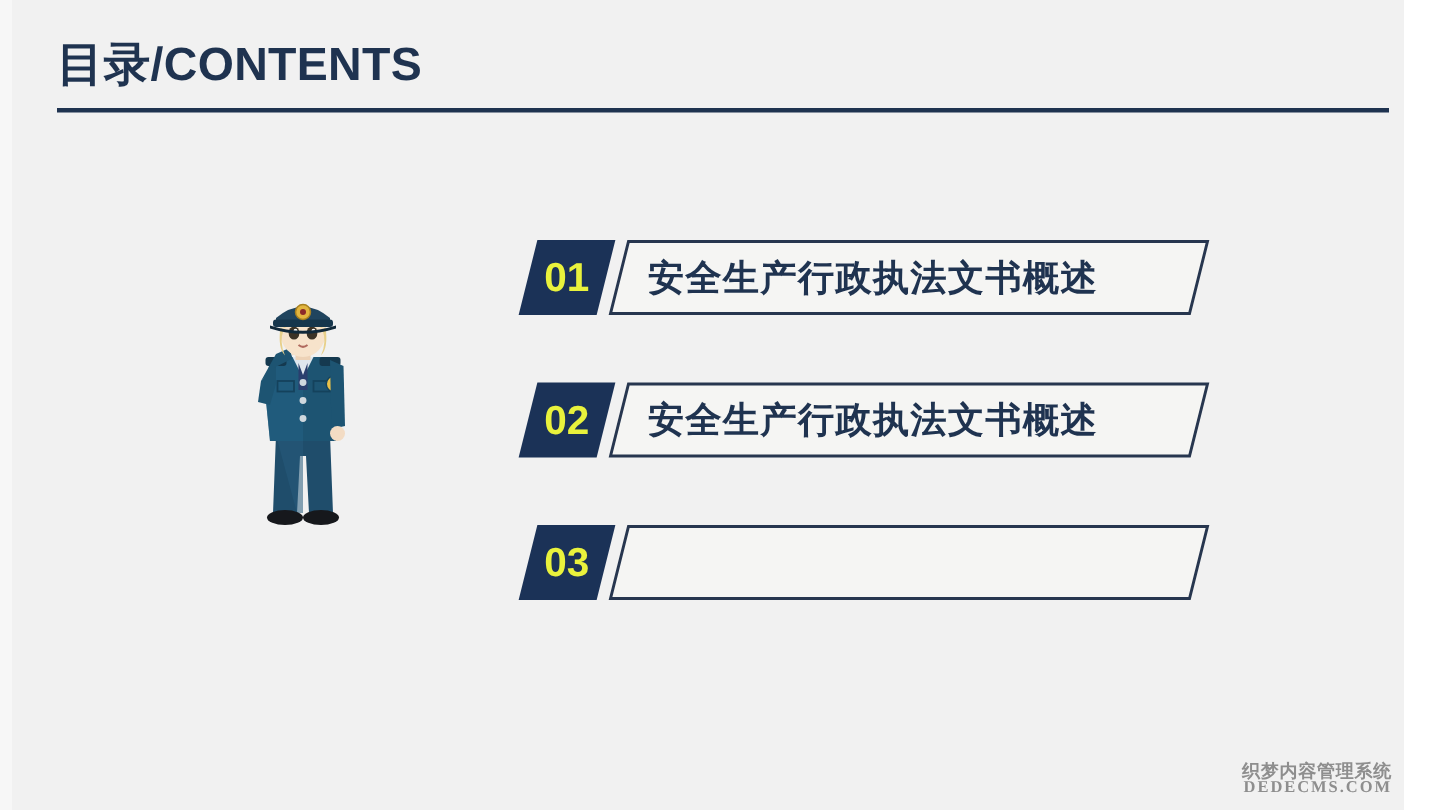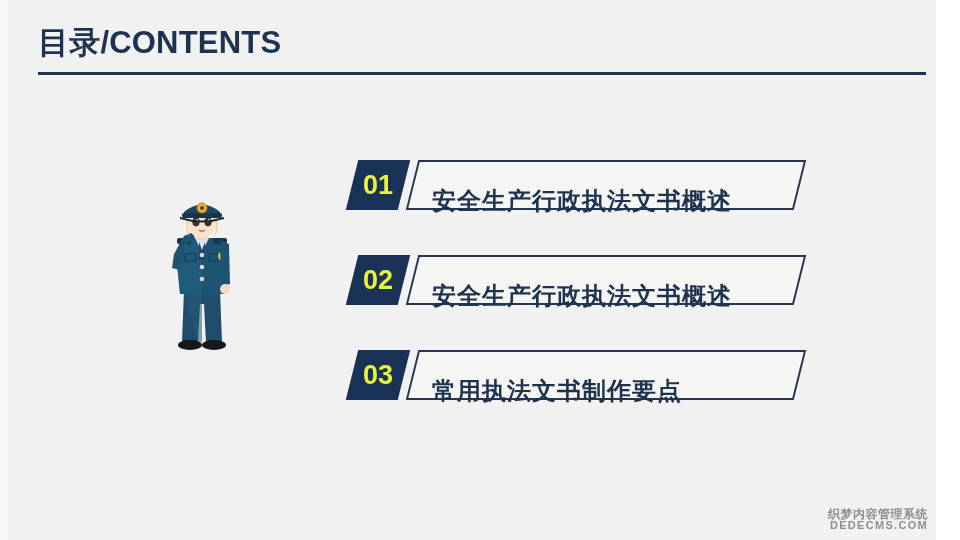--- a/index.html
+++ b/index.html
@@ -101,21 +101,21 @@
     width: 388px;
     height: 50px;
     border: 2px solid #27364f;
     background: #f5f5f3;
     transform: skewX(-14deg);
     box-sizing: border-box;
   }
   .item-box-text {
     position: absolute;
     left: 80px;
-    top: 16px;
+    top: 0;
     height: 50px;
     display: flex;
     align-items: center;
     color: #1f3350;
     font-size: 24px;
     font-weight: bold;
     letter-spacing: 1px;
     white-space: nowrap;
   }
 
@@ -130,21 +130,21 @@
   }
   .watermark-cn {
     font-size: 12px;
     font-weight: bold;
     letter-spacing: 0.5px;
   }
   .watermark-en {
     font-size: 11px;
     font-weight: bold;
     letter-spacing: 1.3px;
-    font-family: Liberation Sans, sans-serif;
+    font-family: Liberation Serif, serif;
   }
 </style>
 </head>
 <body>
 
 <div class="slide">
 
   <div class="slide-edge-left"></div>
 
   <div class="header">
@@ -227,21 +227,20 @@
       </div>
       <div class="item-box"></div>
       <div class="item-box-text">安全生产行政执法文书概述</div>
     </div>
 
     <div class="content-row">
       <div class="num-badge">
         <span class="num-badge-text">03</span>
       </div>
       <div class="item-box"></div>
-      <div class="item-box-text">常用执法文书制作要点</div>
     </div>
 
   </div>
 
   <div class="watermark">
     <div class="watermark-cn">织梦内容管理系统</div>
     <div class="watermark-en">DEDECMS.COM</div>
   </div>
 
 </div>

